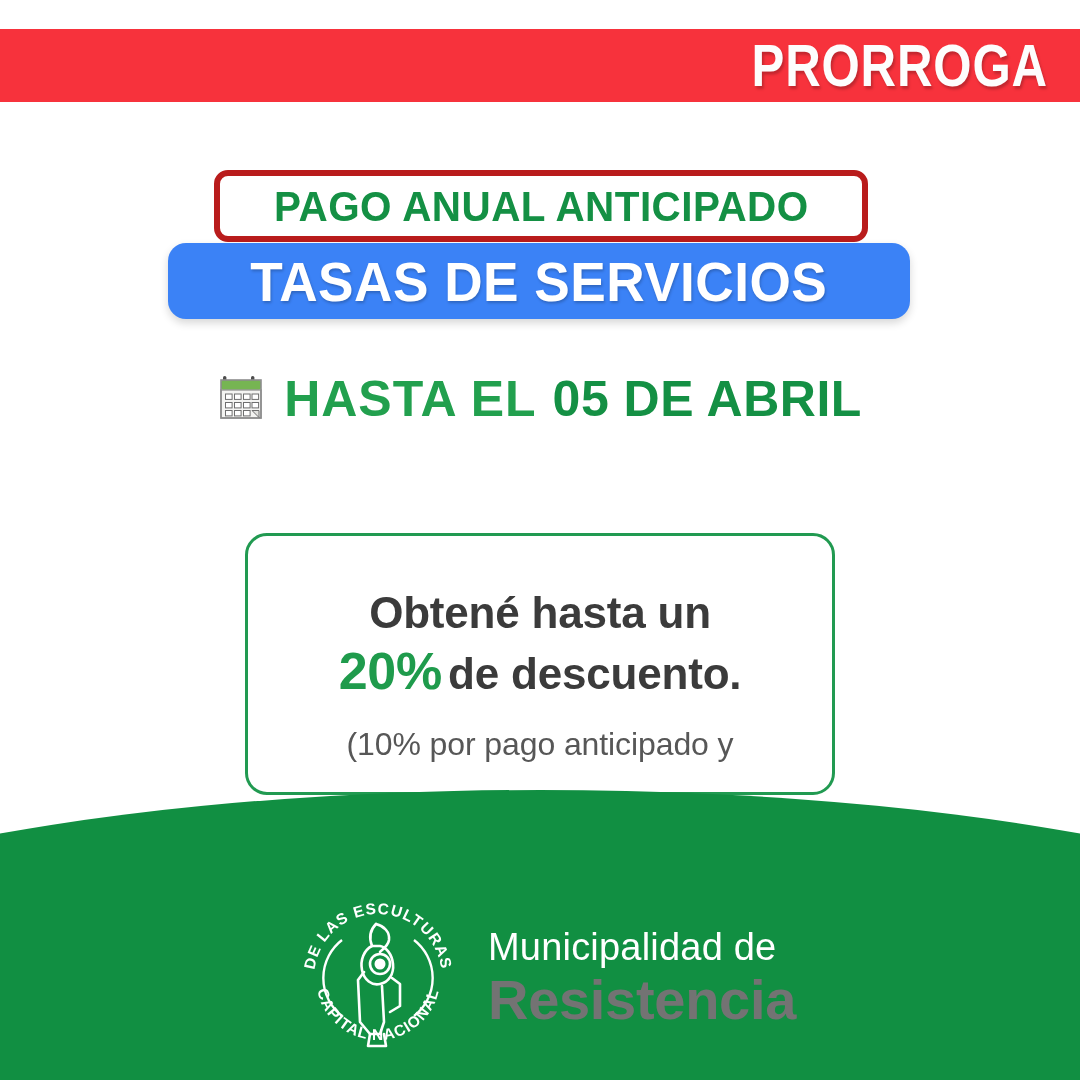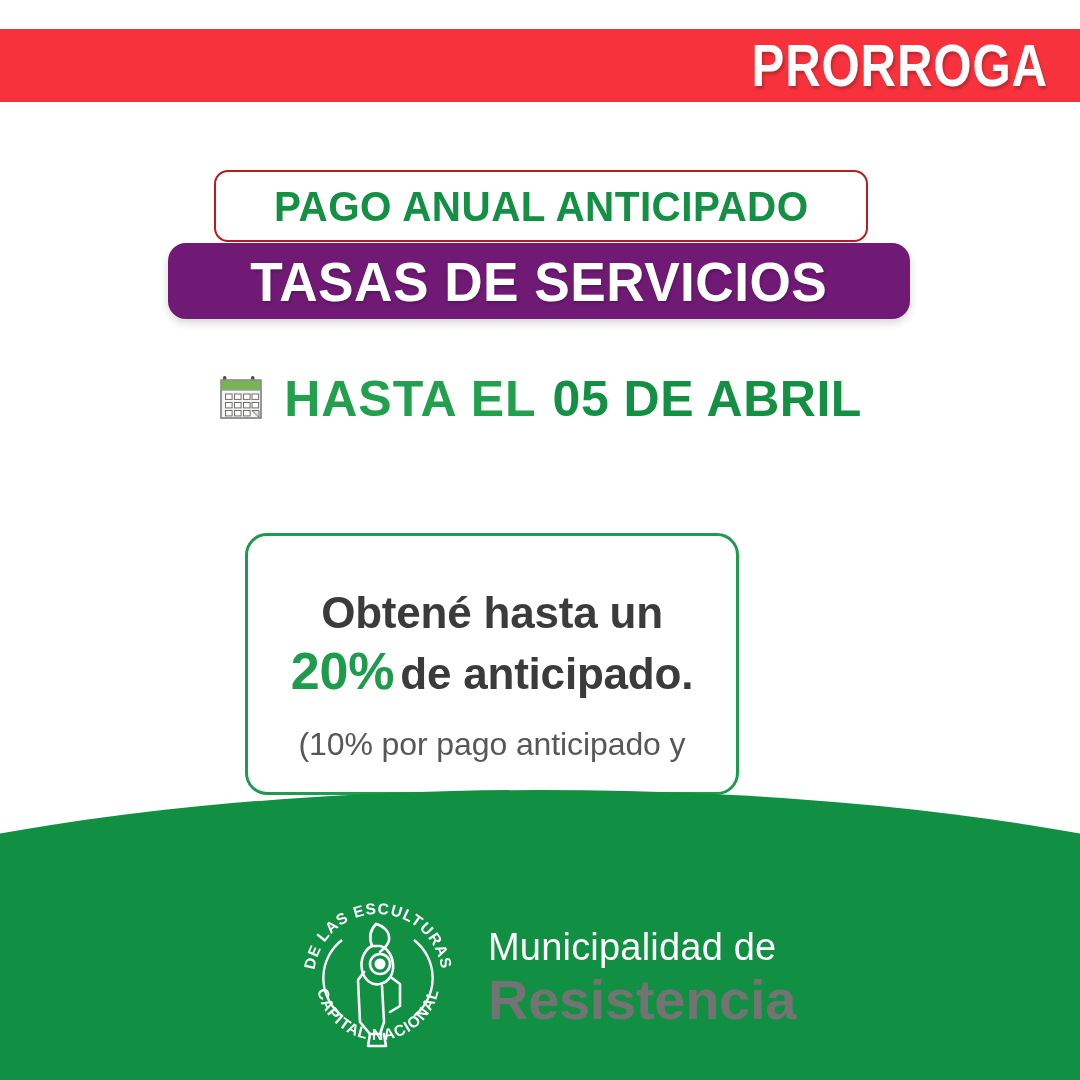--- a/index.html
+++ b/index.html
@@ -49,21 +49,21 @@
     width: 1080px;
     height: 155px;
   }
   .plate-outline {
     position: absolute;
     left: 214px;
     top: 0px;
     width: 654px;
     height: 72px;
     box-sizing: border-box;
-    border: 2px solid #b91c1c;
+    border: 6px solid #b91c1c;
     border-radius: 14px;
     background: #ffffff;
     display: flex;
     align-items: center;
     justify-content: center;
     z-index: 1;
     text-align: right;
   }
   .plate-outline-text {
     color: #149044;
@@ -74,21 +74,21 @@
     transform: scaleX(0.94);
     white-space: nowrap;
   }
   .plate-solid {
     position: absolute;
     left: 168px;
     top: 73px;
     width: 742px;
     height: 76px;
     border-radius: 18px;
-    background: #701a75;
+    background: #3b82f6;
     box-shadow: 0 4px 8px rgba(0,0,0,0.16);
     display: flex;
     align-items: center;
     justify-content: center;
     z-index: 2;
   }
   .plate-solid-text {
     color: #ffffff;
     font-family: "Liberation Sans Narrow", "Liberation Sans", sans-serif;
     font-weight: 700;
@@ -131,21 +131,21 @@
     color: #149044;
     letter-spacing: 0.5px;
     margin-left: 16px;
   }
 
   
   .discount-card {
     position: absolute;
     left: 245px;
     top: 533px;
-    width: 494px;
+    width: 590px;
     height: 262px;
     box-sizing: border-box;
     border: 3px solid #219a51;
     border-radius: 22px;
     background: #ffffff;
     display: flex;
     flex-direction: column;
     align-items: center;
     justify-content: center;
     padding-top: 24px;
@@ -276,21 +276,21 @@
       </svg>
     </span>
     <span class="date-text">
       <span class="date-pre">HASTA EL</span><span class="date-strong">05 DE ABRIL</span>
     </span>
   </div>
 
   <div class="discount-card">
     <div class="disc-l1">Obtené hasta un</div>
     <div class="disc-l2">
-      <span class="disc-pct">20%</span><span>de anticipado.</span>
+      <span class="disc-pct">20%</span><span>de descuento.</span>
     </div>
     <div class="disc-note">
       <div>(10% por pago anticipado y</div>
     </div>
   </div>
 
   <div class="footer"></div>
   <div class="footer-inner">
     <span class="seal">
       <svg viewBox="0 0 168 168" width="168" height="168" aria-hidden="true">

